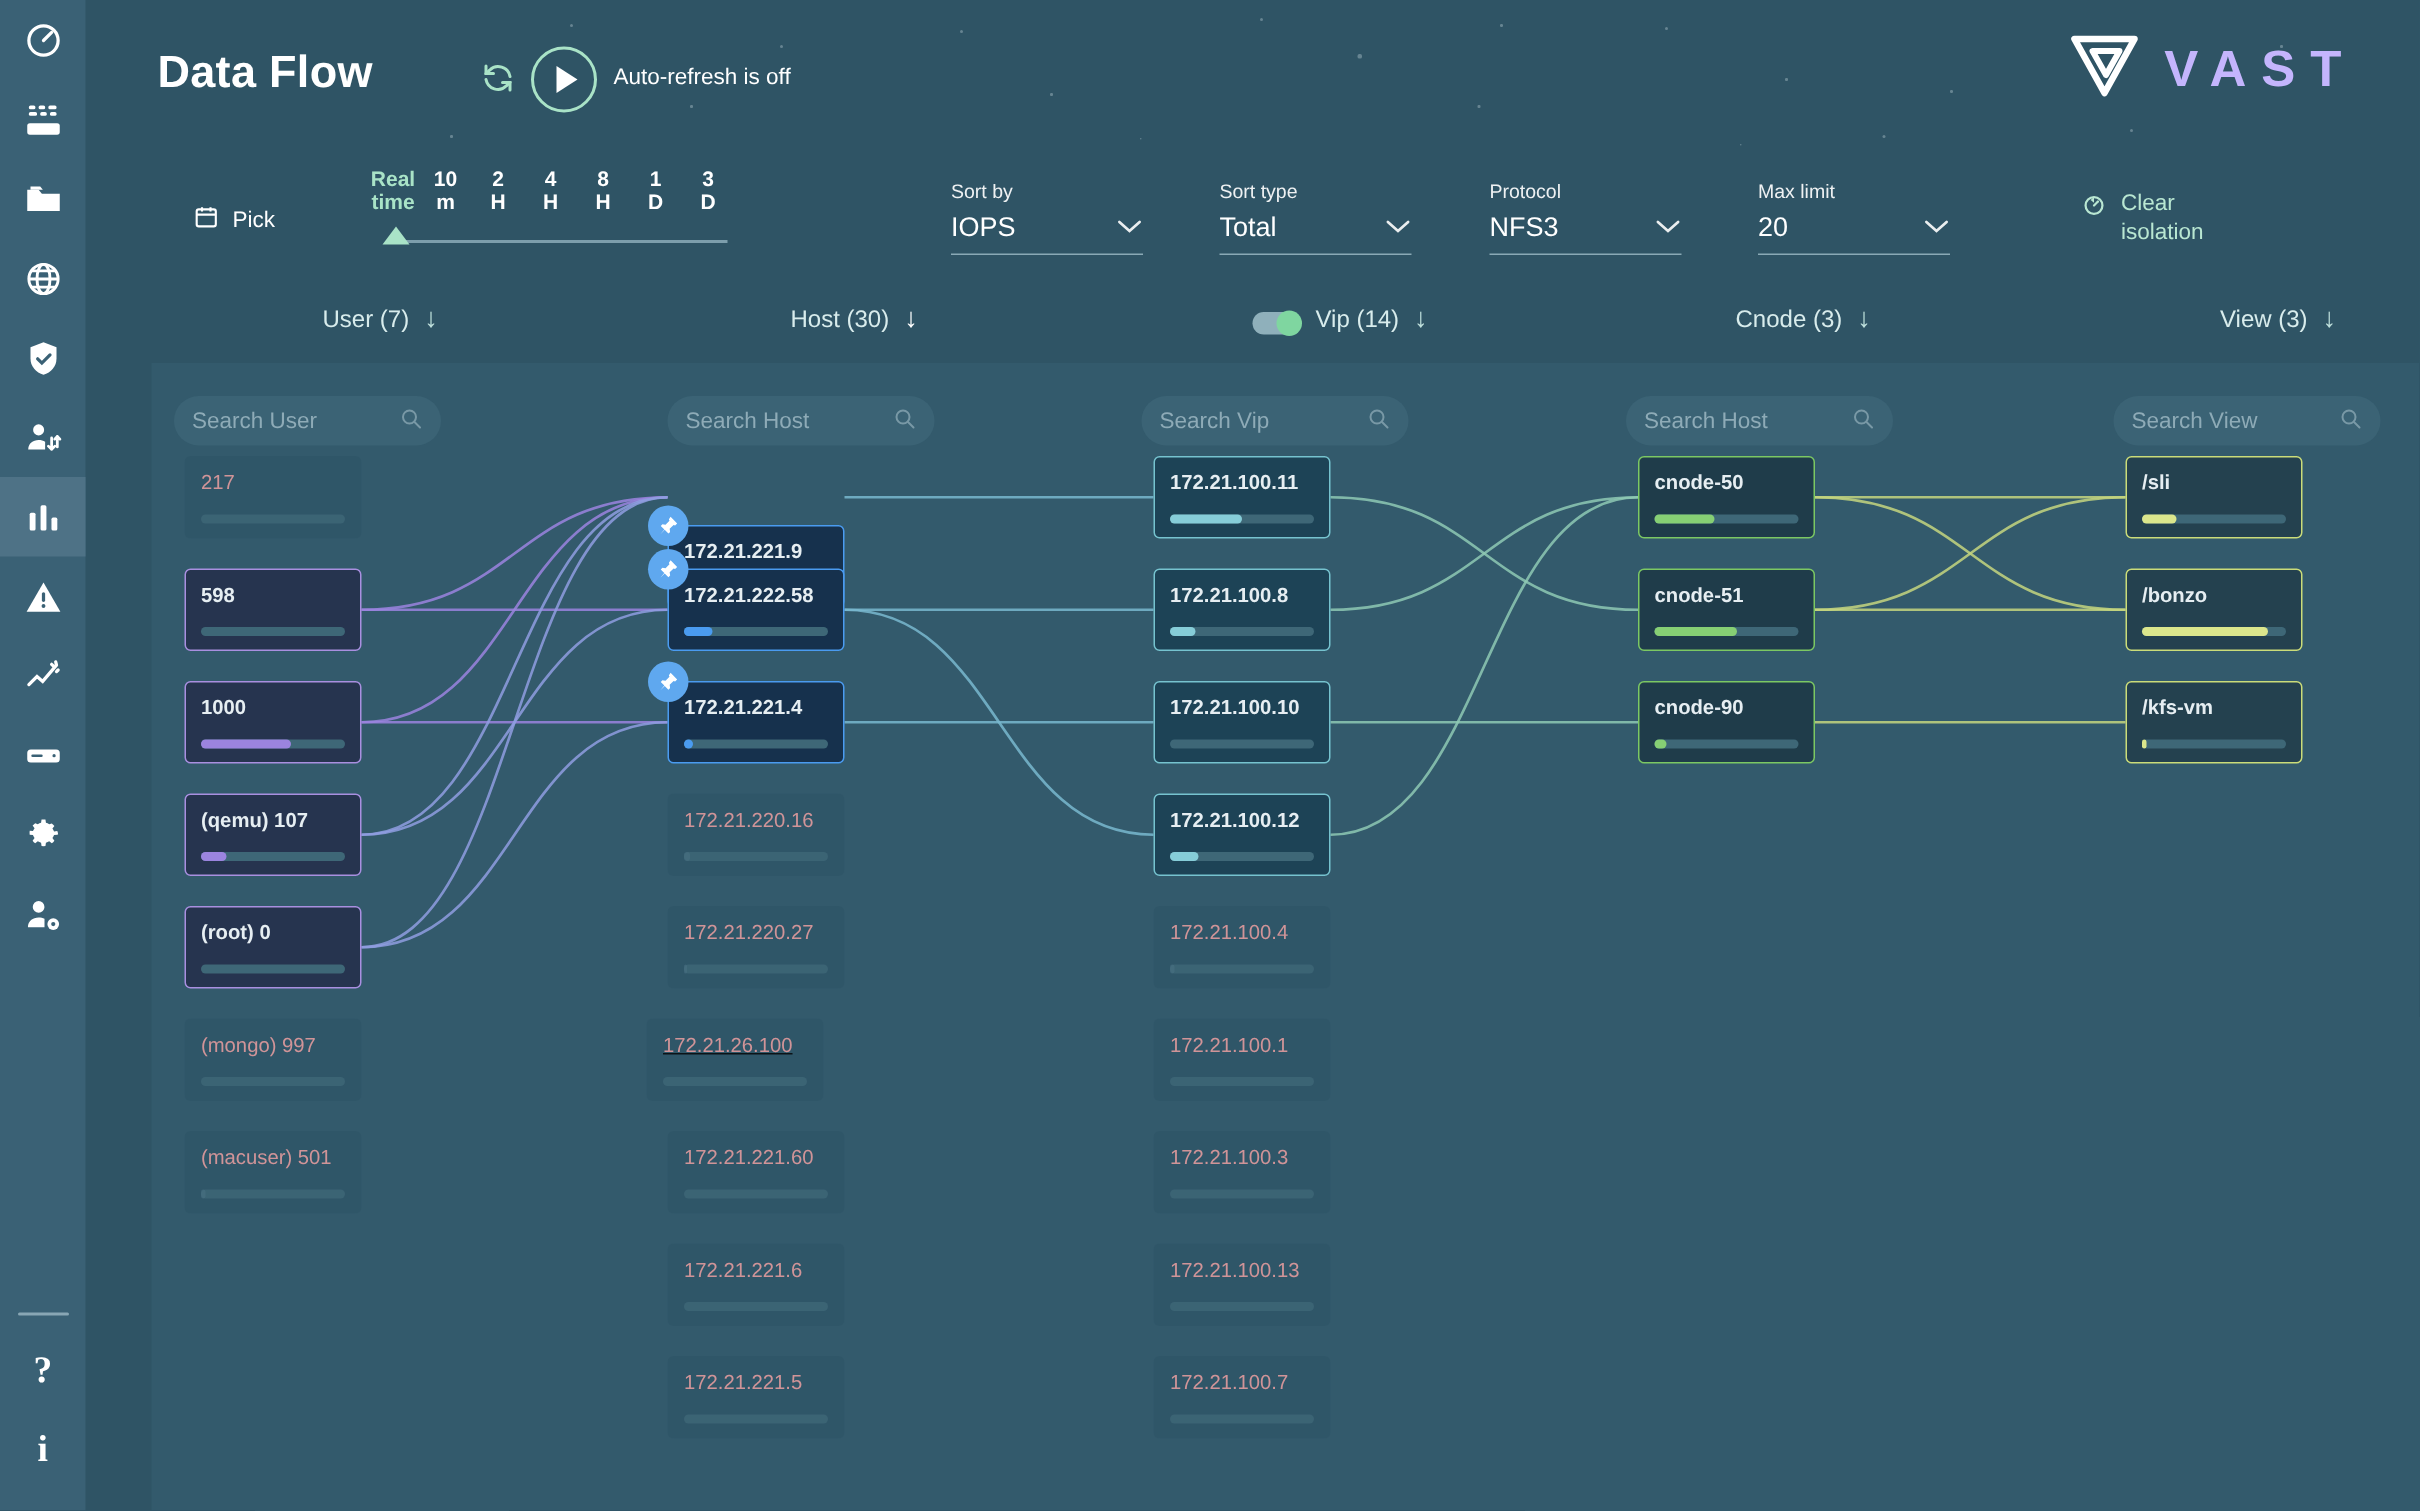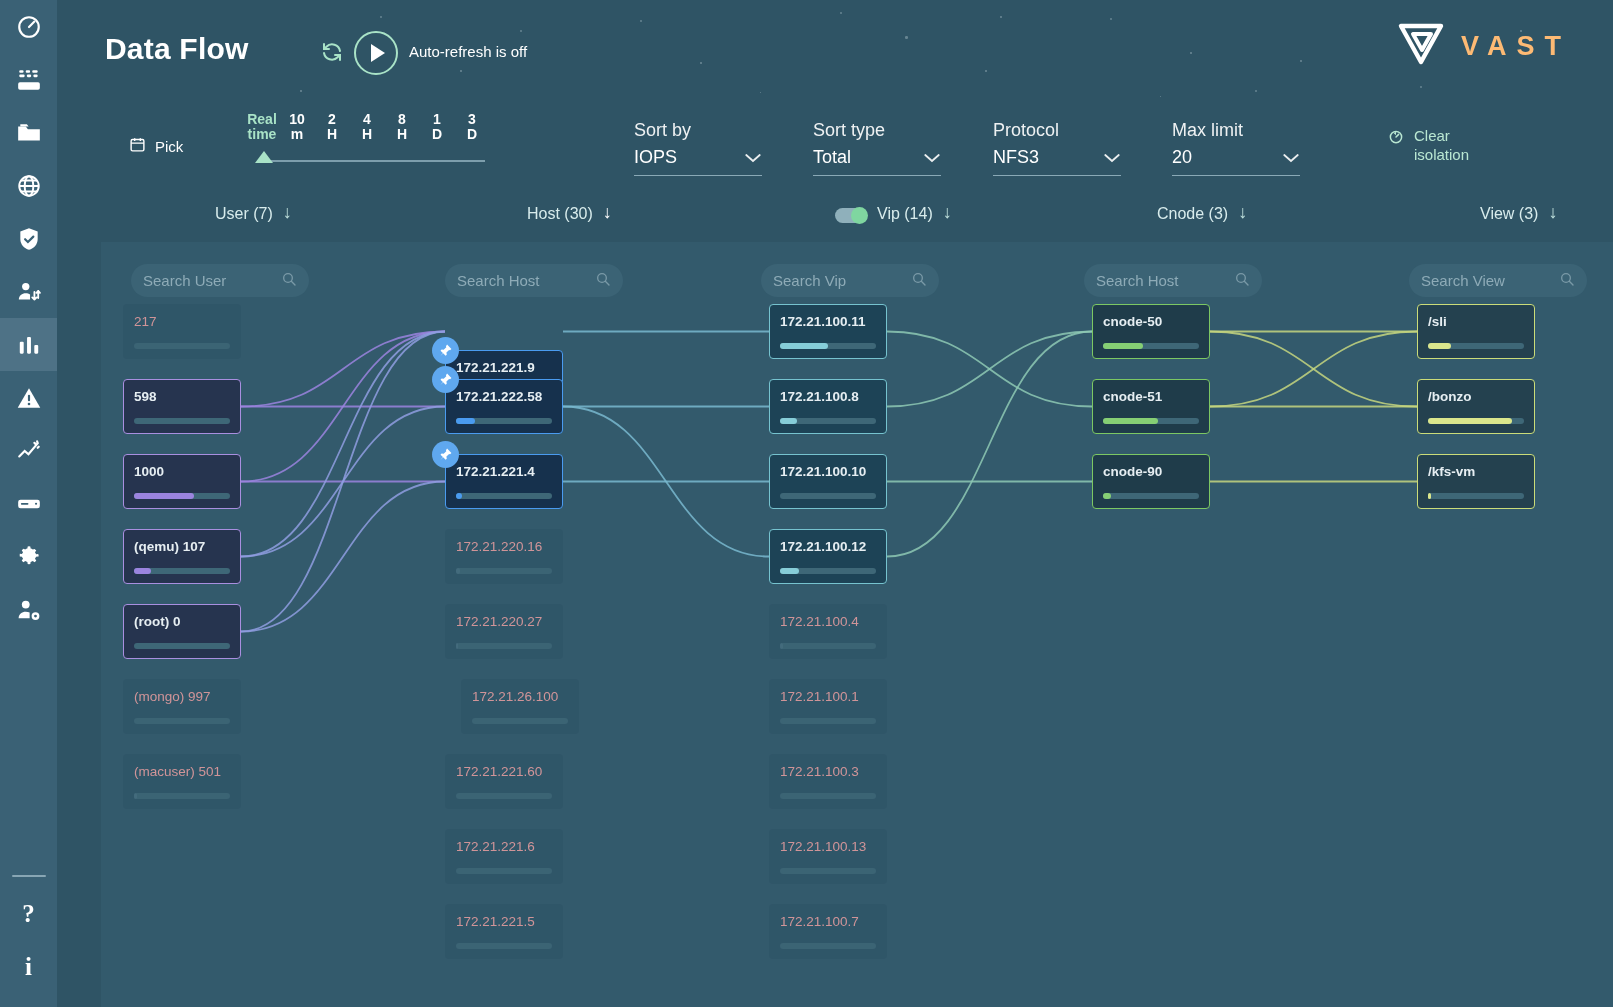--- a/index.html
+++ b/index.html
@@ -42,42 +42,42 @@
     border:2.5px solid #a9e3c7; border-radius:50%;
     display:flex; align-items:center; justify-content:center; cursor:pointer;
   }
   .play-tri{
     width:0;height:0;border-left:14px solid #ffffff;
     border-top:9px solid transparent;border-bottom:9px solid transparent;
     margin-left:4px;
   }
   .autorefresh{ position:absolute; left:352px; top:43px; font-size:15px; color:#ffffff; }
   .vast-logo{ position:absolute; right:42px; top:20px; display:flex; align-items:center; gap:14px; }
-  .vast-word{ font-size:27px; font-weight:700; color:#fdba74; letter-spacing:10px; }
+  .vast-word{ font-size:34px; font-weight:700; color:#c4b5fd; letter-spacing:10px; }
 
   
   .toolbar{ position:absolute; left:57px; top:104px; right:0; height:88px; }
   .pick{
     position:absolute; left:72px; top:32px; display:flex; align-items:center; gap:9px;
     color:#ffffff; font-size:15px; cursor:pointer;
   }
   .timeslider{ position:absolute; left:190px; top:8px; width:240px; }
   .ts-labels{ display:flex; justify-content:space-between; }
   .ts-label{ width:30px; text-align:center; font-size:14px; line-height:15px; color:#ffffff; font-weight:700; cursor:pointer; }
   .ts-label.sel{ color:#a9e3c7; }
   .ts-label span{ display:block; }
   .ts-track{ position:relative; margin-top:9px; height:14px; }
   .ts-line{ position:absolute; left:14px; right:2px; top:9px; height:2px; background:#7d9eac; }
   .ts-thumb{
     position:absolute; left:8px; top:0;
     width:0;height:0;border-left:9px solid transparent;border-right:9px solid transparent;
     border-bottom:12px solid #a9e3c7; cursor:pointer;
   }
   .field{ position:absolute; top:16px; width:128px; }
-  .field .lbl{ font-size:18px; color:#ffffff; opacity:.92; margin-bottom:6px; }
+  .field .lbl{ font-size:13px; color:#ffffff; opacity:.92; margin-bottom:6px; }
   .field .sel-row{
     display:flex; align-items:flex-end; justify-content:space-between;
     border-bottom:1.5px solid #8aa9b6; padding-bottom:7px;
   }
   .field .val{ font-size:18px; color:#ffffff; }
   .chev{ color:#ffffff; opacity:.9; }
   .clear-iso{
     position:absolute; left:1330px; top:22px; width:120px;
     display:flex; gap:9px; align-items:flex-start; color:#b9e7d2; font-size:15px; cursor:pointer;
   }
@@ -479,21 +479,21 @@
         <path d="M786,164.5 C888.5,164.5 888.5,89.5 991,89.5" stroke="#8ec9b4" stroke-width="1.8" fill="none" opacity="0.85"></path>
         <path d="M786,239.5 C888.5,239.5 888.5,239.5 991,239.5" stroke="#8ec9b4" stroke-width="1.8" fill="none" opacity="0.85"></path>
         <path d="M786,314.5 C888.5,314.5 888.5,89.5 991,89.5" stroke="#8ec9b4" stroke-width="1.8" fill="none" opacity="0.85"></path>
         <path d="M1109,89.5 C1212.5,89.5 1212.5,89.5 1316,89.5" stroke="#c5d67f" stroke-width="1.8" fill="none" opacity="0.85"></path>
         <path d="M1109,89.5 C1212.5,89.5 1212.5,164.5 1316,164.5" stroke="#c5d67f" stroke-width="1.8" fill="none" opacity="0.85"></path>
         <path d="M1109,164.5 C1212.5,164.5 1212.5,89.5 1316,89.5" stroke="#c5d67f" stroke-width="1.8" fill="none" opacity="0.85"></path>
         <path d="M1109,164.5 C1212.5,164.5 1212.5,164.5 1316,164.5" stroke="#c5d67f" stroke-width="1.8" fill="none" opacity="0.85"></path>
         <path d="M1109,239.5 C1212.5,239.5 1212.5,239.5 1316,239.5" stroke="#c5d67f" stroke-width="1.8" fill="none" opacity="0.85"></path>
       </svg>
     <div id="searchrow">
-        <div class="search" style="left: 30px; gap: 40px;">
+        <div class="search" style="left: 15px; gap: 40px;">
           <span class="sp">Search User</span>
           <span class="mag"><svg width="16" height="16" viewBox="0 0 24 24" fill="none" stroke="#8eabb7" stroke-width="2">
               <circle cx="10.5" cy="10.5" r="6.5"></circle>
               <path d="M15.5 15.5L21 21" stroke-linecap="round"></path>
             </svg></span>
         </div>
         <div class="search" style="left: 344px;">
           <span class="sp">Search Host</span>
           <span class="mag"><svg width="16" height="16" viewBox="0 0 24 24" fill="none" stroke="#8eabb7" stroke-width="2">
               <circle cx="10.5" cy="10.5" r="6.5"></circle>
@@ -603,21 +603,21 @@
           <div class="bar">
             <i style="width: 4%;"></i>
           </div>
         </div>
         <div class="node host dim" style="left: 344px; top: 362px;">
           <div class="nm">172.21.220.27</div>
           <div class="bar">
             <i style="width: 2%;"></i>
           </div>
         </div>
-        <div class="node host dim" style="left: 360px; top: 437px;">
+        <div class="node host dim" style="left: 330px; top: 437px; text-decoration: underline;">
           <div class="nm">172.21.26.100</div>
           <div class="bar">
             <i style="width: 0%;"></i>
           </div>
         </div>
         <div class="node host dim" style="left: 344px; top: 512px;">
           <div class="nm">172.21.221.60</div>
           <div class="bar">
             <i style="width: 0%;"></i>
           </div>

